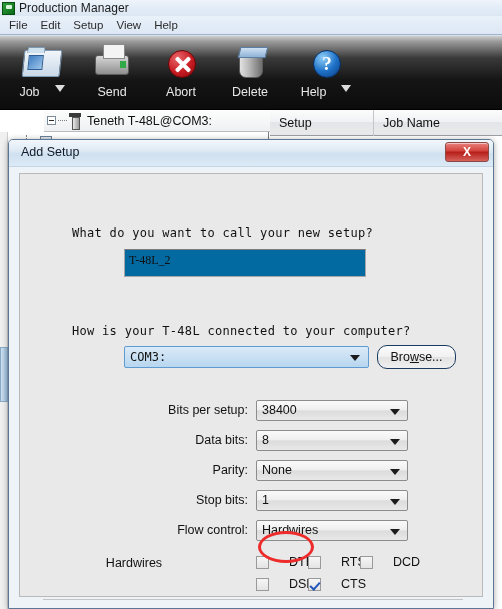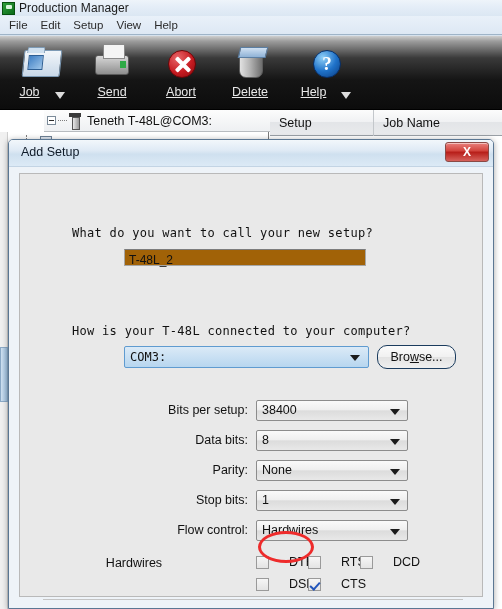--- a/index.html
+++ b/index.html
@@ -54,21 +54,21 @@
     border-bottom: 1px solid #000;
   }
   .tb-btn {
     position: absolute; top: 4px; width: 72px; height: 66px;
     display: flex; flex-direction: column; align-items: center; justify-content: flex-start;
     cursor: default;
   }
   .tb-icon { height: 42px; width: 48px; position: relative; margin-top: 2px; }
   .tb-label {
     font-size: 12.5px; color: #e8e8e8; margin-top: 1px;
-    display: flex; align-items: flex-end; gap: 15px; white-space: nowrap; text-decoration: underline;
+    display: flex; align-items: flex-start; gap: 15px; white-space: nowrap;
   }
   .caret-down {
     width: 0; height: 0; border-left: 5px solid transparent;
     border-right: 5px solid transparent; border-top: 7px solid #dcdcdc;
   }
 
   
   .ic-folder {
     position: absolute; left: 5px; top: 8px; width: 38px; height: 27px;
     background: linear-gradient(to bottom, #f2f6fa, #c9d8e8);
@@ -241,24 +241,24 @@
     background: #e9e9e9; border: 1px solid #b9b9b9;
   }
 
   .mono {
     font-family: "DejaVu Sans Mono", "Liberation Mono", monospace;
     font-size: 12px; color: #111;
     letter-spacing: .3px;
   }
   .q1 { position: absolute; left: 52px; top: 52px; white-space: nowrap; text-align: center; }
   .name-input {
-    position: absolute; left: 104px; top: 75px; width: 242px; height: 17px;
-    background: #a16207; border: 1px solid #a6a6a6; border-top-color: #7c7c7c;
+    position: absolute; left: 104px; top: 75px; width: 242px; height: 28px;
+    background: #0369a1; border: 1px solid #a6a6a6; border-top-color: #7c7c7c;
     padding: 2px 4px;
-    font-family: Liberation Sans, sans-serif;
+    font-family: Liberation Serif, serif;
     font-size: 12px; color: #111; line-height: 16px;
   }
   .q2 { position: absolute; left: 52px; top: 150px; white-space: nowrap; }
 
   .combo-port {
     position: absolute; left: 104px; top: 172px; width: 245px; height: 22px;
     background: linear-gradient(to bottom, #dbeaf7, #b7d6ef);
     border: 1px solid #5f9bd0; border-radius: 2px;
     display: flex; align-items: center; padding-left: 5px;
     font-family: "DejaVu Sans Mono", "Liberation Mono", monospace;

